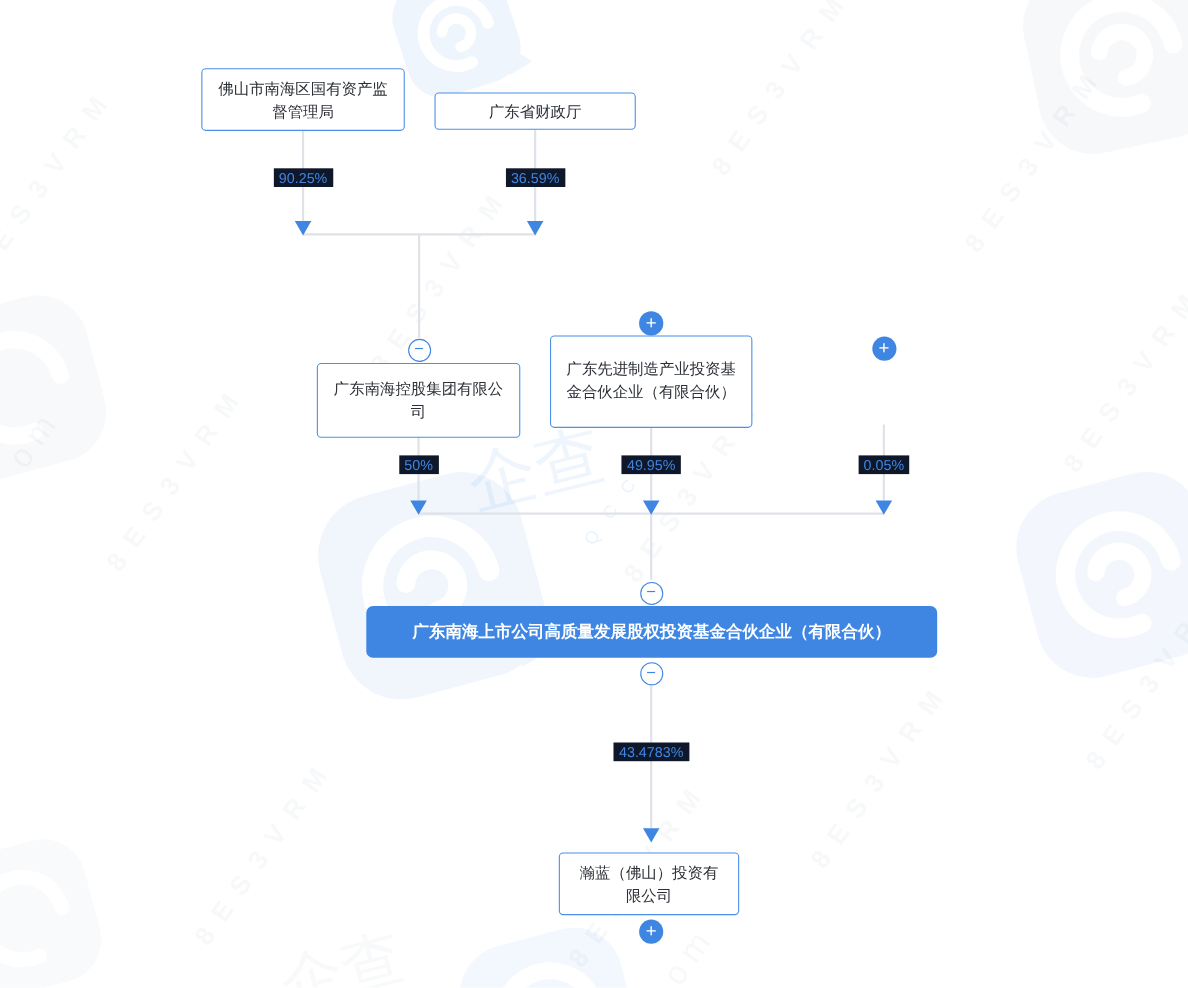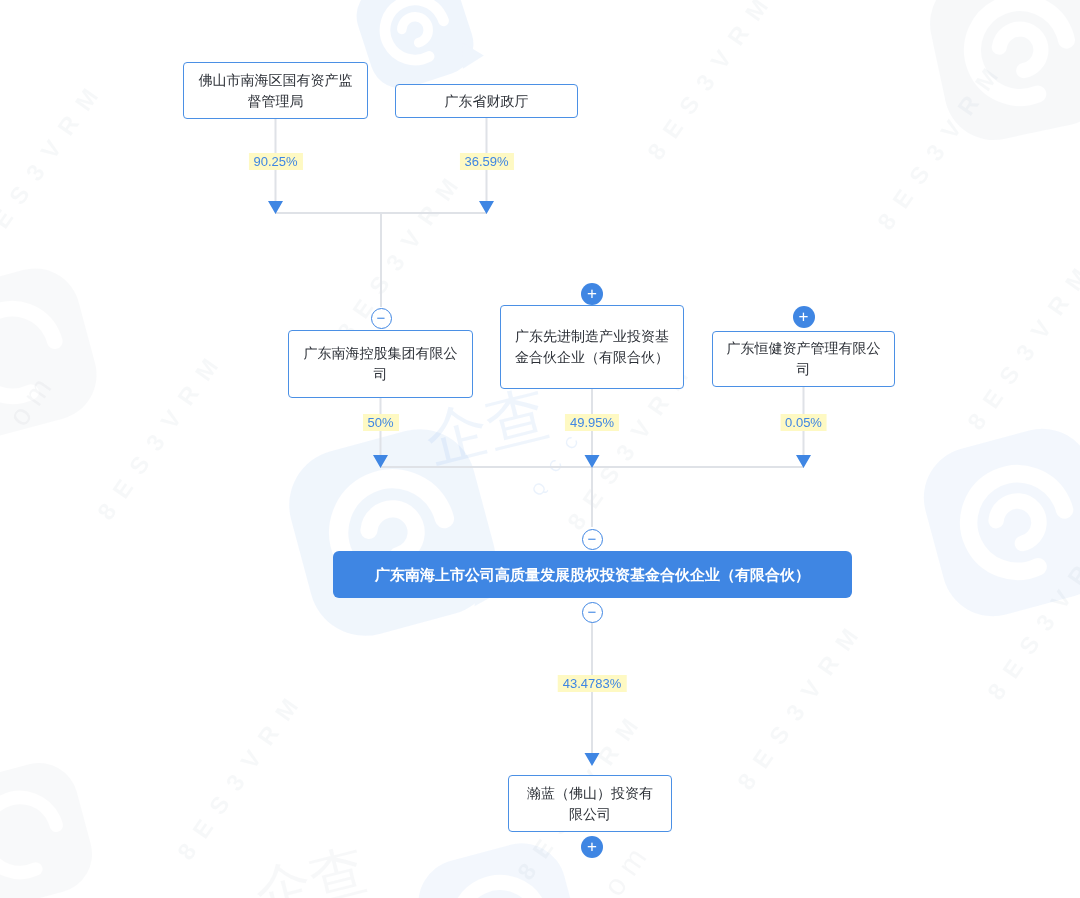--- a/index.html
+++ b/index.html
@@ -31,21 +31,21 @@
   .n5{left:712px;top:331px;width:183px;height:56px;}
   .n6{
     left:333px;top:551px;width:519px;height:47px;
     background:#3f86e3;border:none;border-radius:6px;
     color:#ffffff;font-weight:700;font-size:15px;
   }
   .n7{left:508px;top:775px;width:164px;height:57px;}
   
   .pct{
     position:absolute;z-index:2;transform:translateX(-50%);
-    color:#3f86e3;font-size:13px;background:#fef9c3;padding:1px 5px;white-space:nowrap;
+    color:#3f86e3;font-size:13px;background:#0f172a;padding:1px 5px;white-space:nowrap;
   }
   
   .exp{
     position:absolute;z-index:3;border-radius:50%;text-align:center;
     cursor:pointer;box-sizing:border-box;user-select:none;
   }
   .exp-plus{width:22px;height:22px;background:#3f86e3;color:#fff;font-size:17px;line-height:22px;font-weight:400;}
   .exp-minus{width:21px;height:21px;background:#fff;border:1.5px solid #3f86e3;color:#3f86e3;font-size:15px;line-height:17px;}
 </style>
 </head>
@@ -141,23 +141,20 @@
   </div>
   <div class="node n2">
     <span>广东省财政厅</span>
   </div>
   <div class="node n3">
     <span>广东南海控股集团有限公司</span>
   </div>
   <div class="node n4">
     <span>广东先进制造产业投资基金合伙企业（有限合伙）</span>
   </div>
-  <div class="node n5">
-    <span>广东恒健资产管理有限公司</span>
-  </div>
   <div class="node n6">
     <span>广东南海上市公司高质量发展股权投资基金合伙企业（有限合伙）</span>
   </div>
   <div class="node n7">
     <span>瀚蓝（佛山）投资有限公司</span>
   </div>
 
   <span class="pct" style="left:275.5px;top:153px">90.25%</span>
   <span class="pct" style="left:486.5px;top:153px">36.59%</span>
   <span class="pct" style="left:380.5px;top:414px">50%</span>

